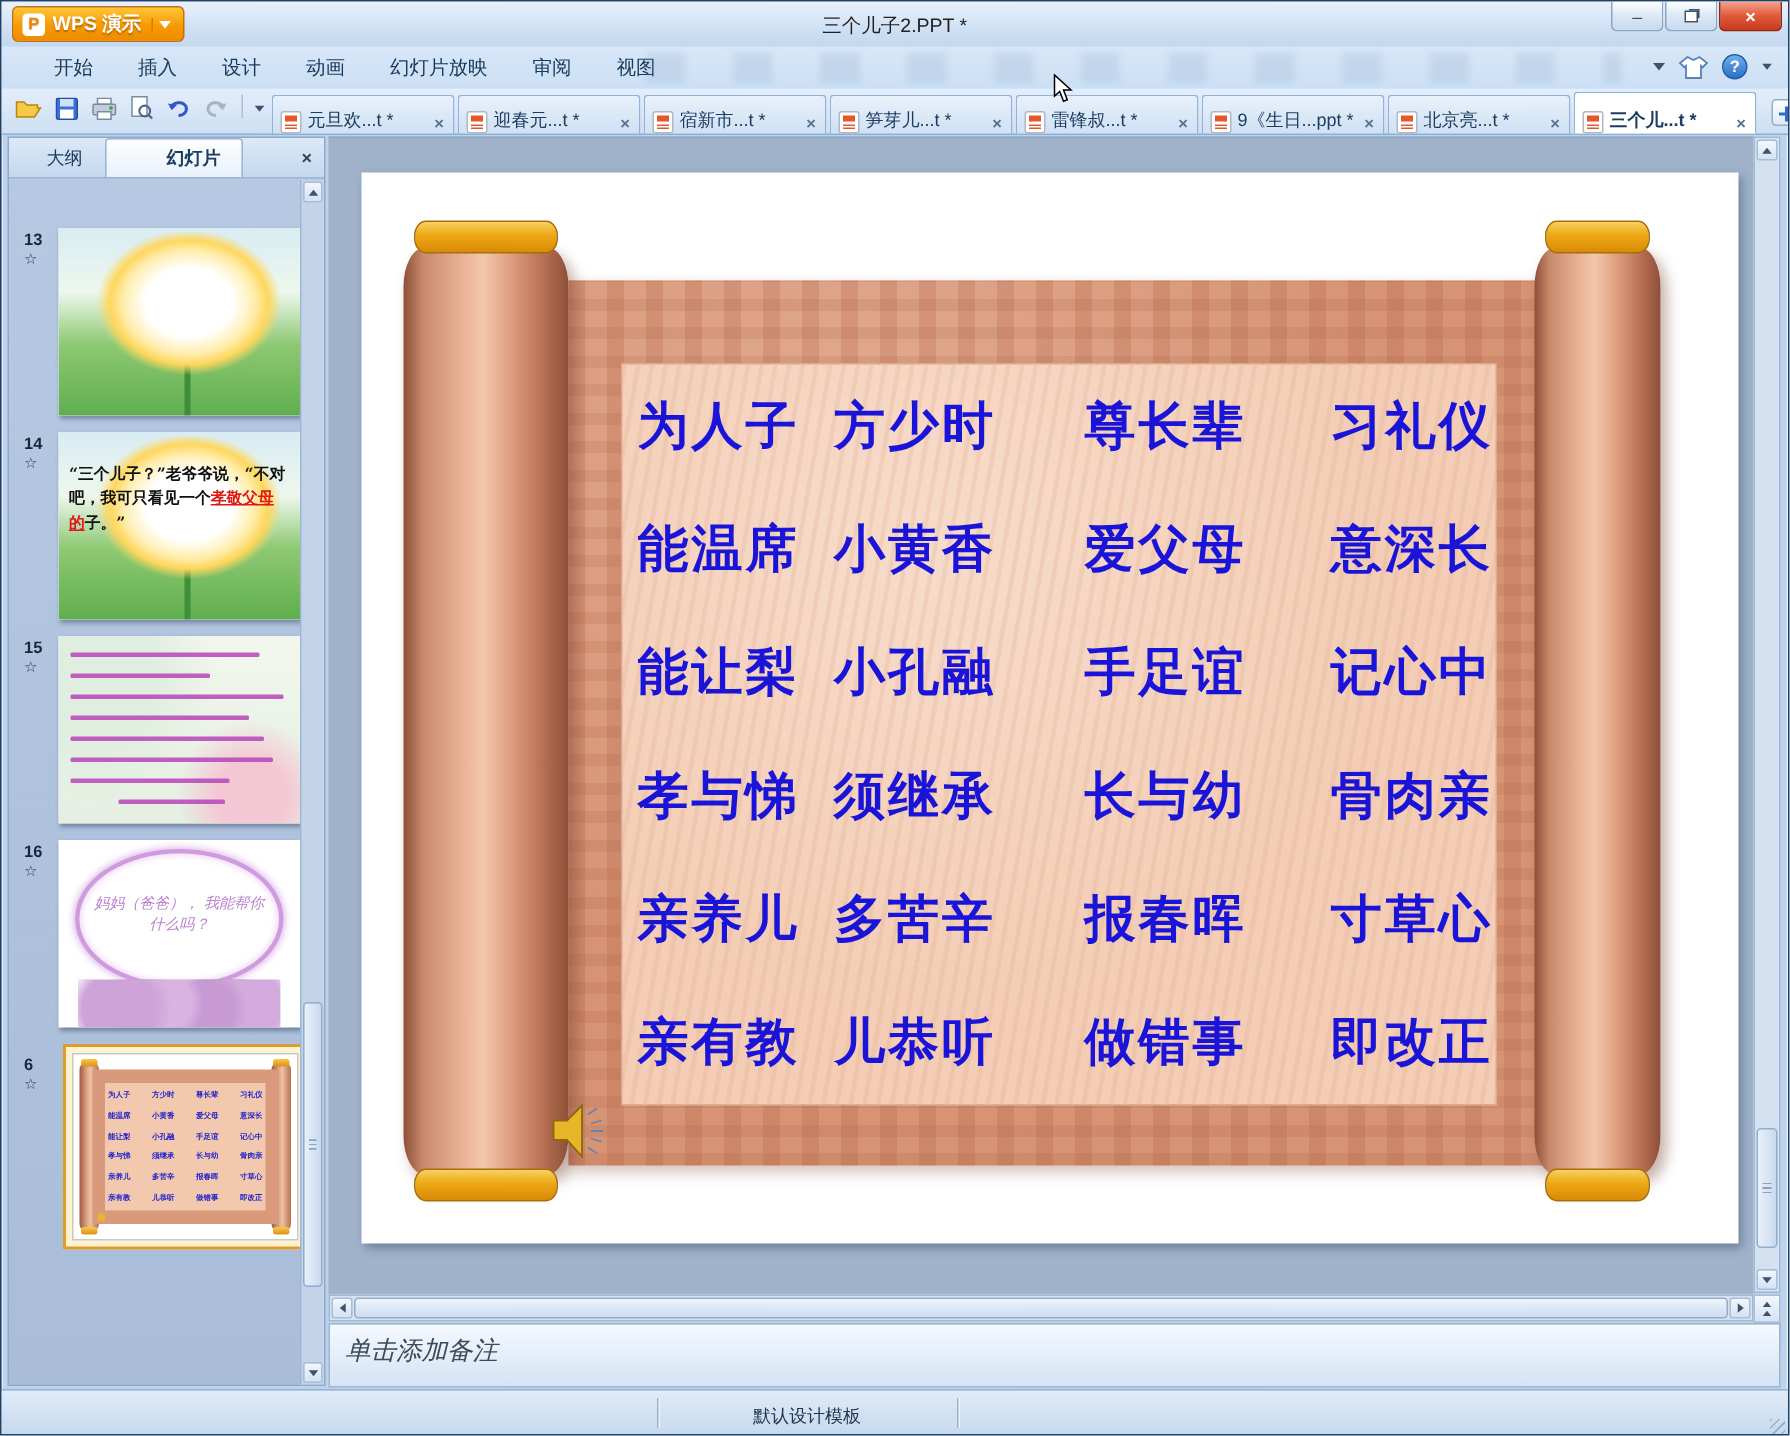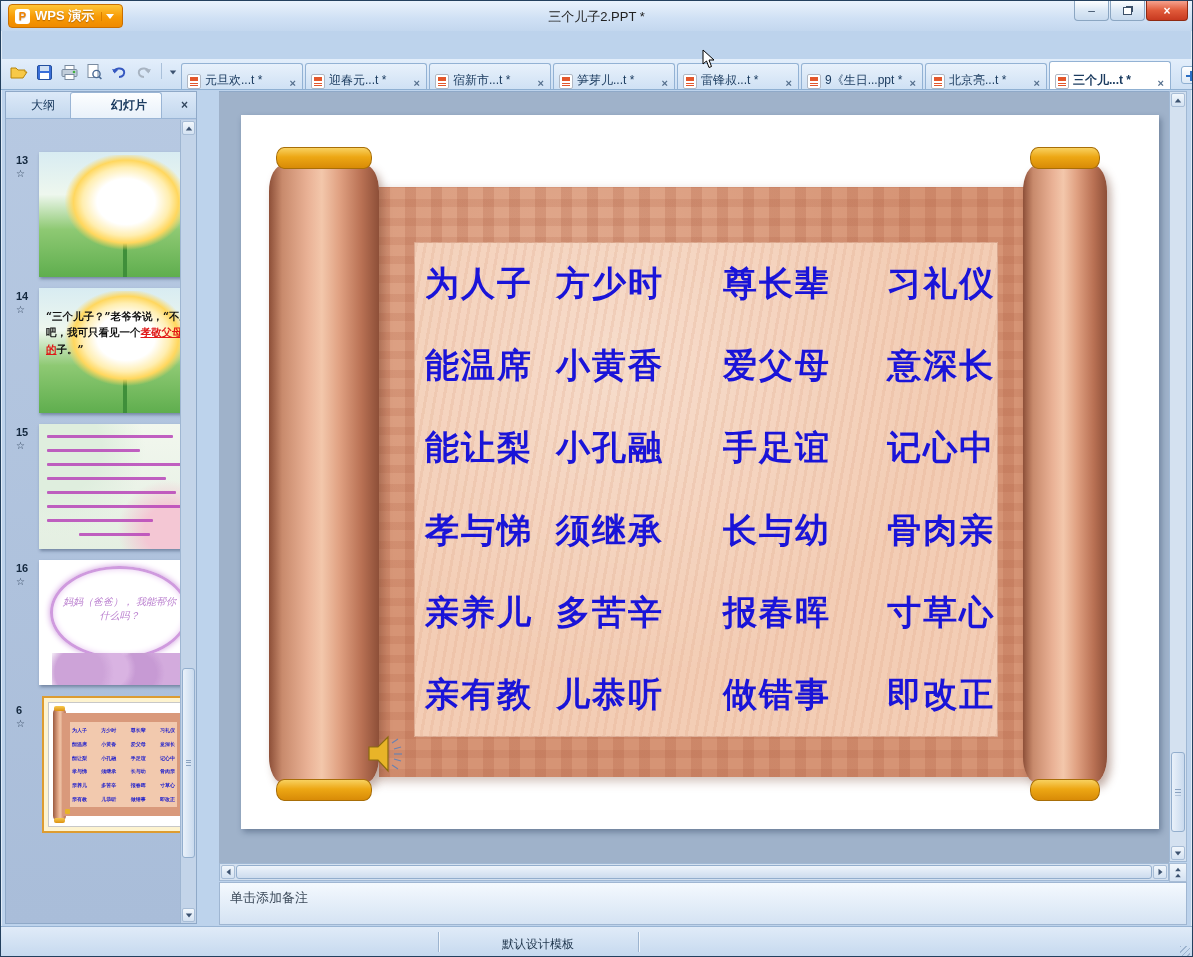--- a/index.html
+++ b/index.html
@@ -71,21 +71,21 @@
   
   .tri { width:0; height:0; display:inline-block; }
   .tri.down  { border-left:4px solid transparent; border-right:4px solid transparent; border-top:5px solid #3c5270; }
   .tri.down.w{ border-top-color:#fff; }
   .tri.up    { border-left:4px solid transparent; border-right:4px solid transparent; border-bottom:5px solid #3c5270; }
   .tri.left  { border-top:4px solid transparent; border-bottom:4px solid transparent; border-right:5px solid #3c5270; }
   .tri.right { border-top:4px solid transparent; border-bottom:4px solid transparent; border-left:5px solid #3c5270; }
   .tri.sm    { transform:scale(.8); }
 
   
-  .sidebar { position:absolute; left:4px; top:90px; width:192px; height:833px;
+  .sidebar { position:absolute; left:4px; top:90px; width:212px; height:833px;
              background:linear-gradient(#b7c9e2,#a9bdd9); border:1px solid #8fa9c8; }
   .stabs { height:27px; display:flex; align-items:flex-end; background:linear-gradient(#dce9f8,#c4d8ee);
            border-bottom:1px solid #9ab5d5; padding-left:10px; position:relative; }
   .stab { font-size:12px; color:#1c3c60; padding:4px 14px; border:1px solid transparent; border-bottom:none; }
   .stab.active { background:linear-gradient(#fdfeff,#e8f1fa); border-color:#9ab5d5; border-radius:3px 3px 0 0; font-weight:bold;padding-left:40px; }
   .sclose { position:absolute; right:8px; top:6px; font-size:12px; font-weight:bold; color:#33475e; }
   .thumbs { position:absolute; left:0; top:28px; right:16px; bottom:0; overflow:hidden; }
   .thumb-row { position:absolute; left:0; width:100%; }
   .tnum { position:absolute; left:10px; top:2px; width:22px; font-size:11px; font-weight:bold; color:#14283e; }
   .tstar { position:absolute; left:10px; top:16px; font-size:10px; color:#2a3c55; }
@@ -185,21 +185,21 @@
   
   .hscroll { position:absolute; left:218px; top:862px; width:950px; height:18px; background:#d4e1f0; border:1px solid #a0b8d4; }
   .hbtn { position:absolute; top:1px; bottom:1px; width:14px; display:flex; align-items:center; justify-content:center;
           background:linear-gradient(#f2f7fc,#d4e2f2); border:1px solid #a8bdd6; border-radius:2px; }
   .hthumb { position:absolute; left:16px; right:16px; top:1px; bottom:1px;
             background:linear-gradient(#eef4fb,#cddcee); border:1px solid #93aecd; border-radius:3px; }
 
   
   .notes { position:absolute; left:218px; top:881px; width:968px; height:43px;
            background:linear-gradient(#f4f9fe,#d5e3f3); border:1px solid #9fb6d2; padding:6px 10px; }
-  .notes-text { font-size:13px; color:#3c4a5a; }
+  .notes-text { font-size:17px; color:#3c4a5a;font-style:italic; }
 
   
   .statusbar { position:absolute; left:0; top:925px; width:100%; height:32px;
                background:linear-gradient(#e0ebf8,#c4d8ee); border-top:1px solid #98b4d4;
                font-size:12px; color:#22384f; }
   .st-counter { position:absolute; left:0; width:437px; text-align:center; top:9px; }
   .st-div { position:absolute; top:5px; width:1px; height:20px; background:#9db4cf; box-shadow:1px 0 0 #f0f6fc; }
   .st-template { position:absolute; left:437px; width:200px; text-align:center; top:9px; }
   .st-right { position:absolute; right:18px; top:4px; display:flex; align-items:center; gap:6px; }
   .vbtn { width:24px; height:22px; display:flex; align-items:center; justify-content:center;
@@ -245,20 +245,38 @@
         </div>
       <div class="wbtn">
           <span class="restore-glyph"></span>
         </div>
       <div class="wbtn close">
           <span>×</span>
         </div>
     </div>
   </div>
 
+  <div class="menubar">
+    <span class="mitem">开始</span>
+    <span class="mitem">插入</span>
+    <span class="mitem">设计</span>
+    <span class="mitem">动画</span>
+    <span class="mitem">幻灯片放映</span>
+    <span class="mitem">审阅</span>
+    <span class="mitem">视图</span>
+    <div class="ribbon-ghost"></div>
+    <div class="menu-right">
+      <i class="tri down"></i>
+      <svg width="20" height="16" viewBox="0 0 20 16">
+        <path d="M6 1 L10 3 L14 1 L19 5 L16 8 L15 7 L15 15 L5 15 L5 7 L4 8 L1 5 Z" fill="#fff" stroke="#5a82b4" stroke-width="1.2"></path>
+      </svg>
+      <div class="help-circle"><span>?</span></div>
+      <i class="tri down sm"></i>
+    </div>
+  </div>
 
   <div class="toolbar">
     <div class="quick">
       <span class="qbtn">
         <svg width="18" height="14" viewBox="0 0 18 14">
             <path d="M1 13 L1 3 L6 3 L8 5 L15 5 L15 7 L17 7 L13 13 Z" fill="#f7c948" stroke="#b8860b"></path>
           </svg>
       </span>
       <span class="qbtn">
         <svg width="15" height="15" viewBox="0 0 15 15">

